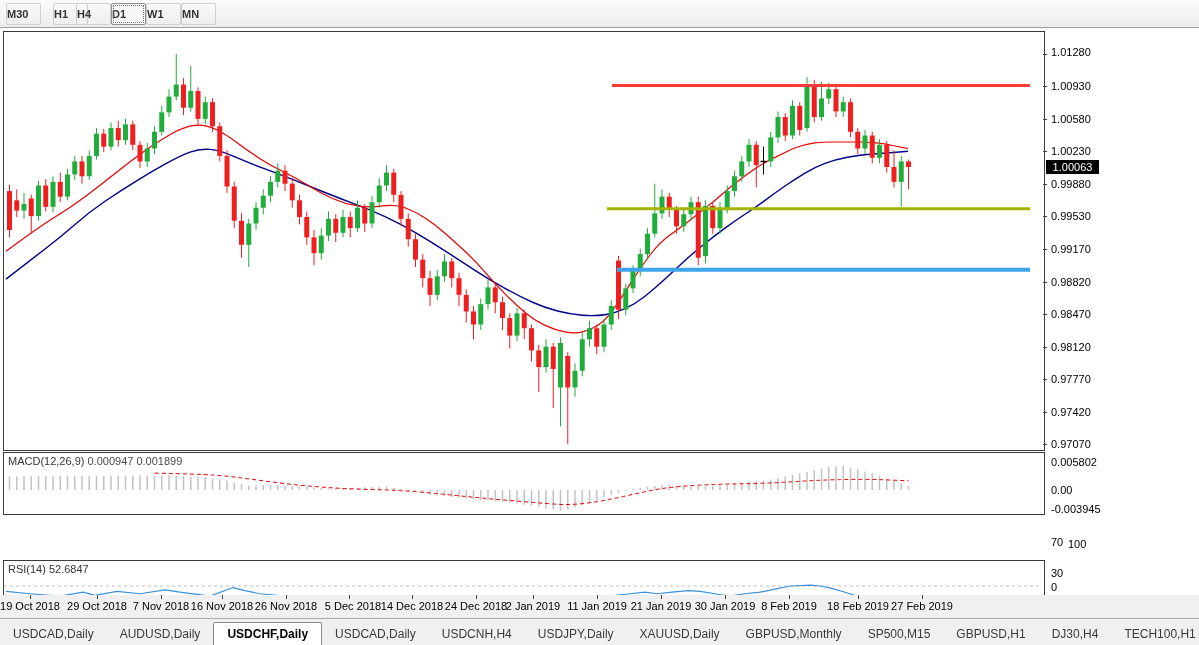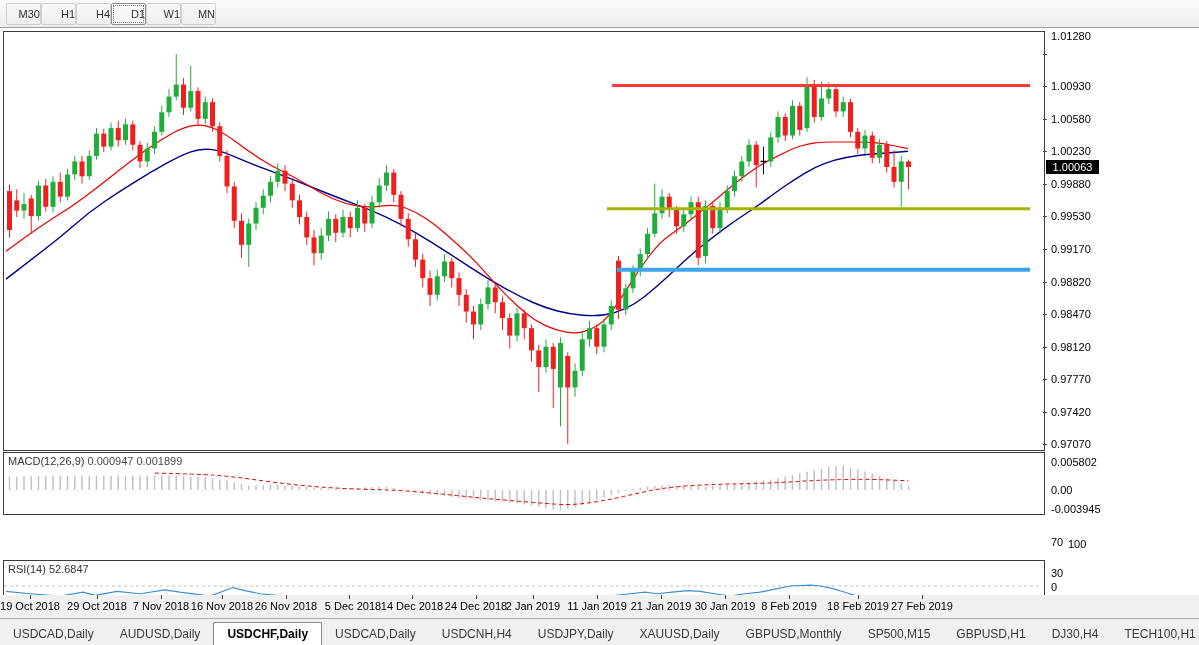--- a/index.html
+++ b/index.html
@@ -9,22 +9,22 @@
     -webkit-font-smoothing:antialiased;
   }
   
   #toolbar{
     position:absolute;left:0;top:0;width:1199px;height:27px;
     background:linear-gradient(#fbfbfb,#ededed);
     border-bottom:1px solid #9e9e9e;
   }
   .tf-btn{
     position:absolute;top:3px;height:20px;width:33px;line-height:20px;
-    text-align:right;font-size:11px;color:#333;
-    border:1px solid #cfcfcf;border-radius:2px;background:transparent;cursor:default;
+    text-align:left;font-size:11px;color:#333;
+    border:1px solid #cfcfcf;border-radius:2px;background:transparent;cursor:default;font-weight:bold;
   }
   .tf-btn.active{
     background:#f6f6f4;border:1px solid #8f8f8f;
     outline:1px dotted #777;outline-offset:-3px;
   }
   
   #chart-bg{position:absolute;left:0;top:28px;width:1199px;height:567px;background:#ffffff;}
   .pane{position:absolute;background:#fff;border:1px solid #3c3c3c;}
   #pane-main{left:3px;top:31px;width:1040px;height:418px;}
   #pane-macd{left:3px;top:452px;width:1040px;height:61px;}
@@ -72,21 +72,21 @@
     font-weight:bold;color:#000;border-radius:2px 2px 0 0;margin-bottom:0;
   }
   .tab-sep{width:1px;height:14px;background:#b5b5b5;margin-bottom:5px;}
   .tab-spacer{width:9px;}
 </style>
 </head>
 <body>
 
 <div id="toolbar">
     <div class="tf-btn" style="left: 6px;">M30</div>
-    <div class="tf-btn" style="left: 41px;">H1</div>
+    <div class="tf-btn" style="left: 53px;">H1</div>
     <div class="tf-btn" style="left: 76px;">H4</div>
     <div class="tf-btn active" style="left: 111px;">D1</div>
     <div class="tf-btn" style="left: 146px;">W1</div>
     <div class="tf-btn" style="left: 181px;">MN</div>
   </div>
 
 <div id="chart-bg"></div>
 
 <div class="pane" id="pane-main">
   <svg id="main-svg" width="1038" height="416">
@@ -492,21 +492,21 @@
   </div>
   <svg id="rsi-svg" width="1038" height="76">
       <line x1="0" y1="25" x2="1038" y2="25" stroke="#c0c0c0" stroke-width="1" stroke-dasharray="3 3"></line>
       <line x1="0" y1="56" x2="1038" y2="56" stroke="#c0c0c0" stroke-width="1" stroke-dasharray="3 3"></line>
       <path d="M2,30.424999999999997 L26,32.75 L56,35.075 L79,31.2 L91,34.3 L113,30.424999999999997 L136,32.75 L161,28.875 L176,31.2 L206,35.075 L229,26.549999999999997 L241,29.65 L256,32.75 L281,35.075 L296,38.175 L316,36.625 L329,40.5 L351,35.075 L366,38.95 L386,36.625 L396,41.275 L416,42.825 L427,44.375 L446,41.275 L458,39.725 L476,43.6 L488,45.925 L501,47.475 L514,49.8 L528,45.925 L541,48.25 L550,43.6 L558,48.25 L566,45.925 L576,44.375 L586,42.05 L596,38.95 L612,34.3 L626,32.75 L641,31.2 L653,32.75 L668,31.2 L684,29.65 L696,30.424999999999997 L711,32.75 L725,35.075 L741,32.75 L756,31.2 L771,28.1 L786,25 L807,24.224999999999998 L816,25 L828,27.325 L841,31.2 L858,36.625 L871,38.175 L889,38.175 L896,38.95 L907,38.175" fill="none" stroke="#3d8fd6" stroke-width="1.2"></path>
     </svg>
 </div>
 
 <div id="price-axis">
     <div class="axis-tick" style="top: 23px;"></div>
-    <div class="axis-label" style="top: 5px;">1.01280</div>
+    <div class="axis-label" style="top: 21px;">1.01280</div>
     <div class="axis-tick" style="top: 55.4205px;"></div>
     <div class="axis-label" style="top: 55.4205px;">1.00930</div>
     <div class="axis-tick" style="top: 87.841px;"></div>
     <div class="axis-label" style="top: 87.841px;">1.00580</div>
     <div class="axis-tick" style="top: 120.261px;"></div>
     <div class="axis-label" style="top: 120.261px;">1.00230</div>
     <div class="axis-tick" style="top: 152.682px;"></div>
     <div class="axis-label" style="top: 152.682px;">0.99880</div>
     <div class="axis-tick" style="top: 185.102px;"></div>
     <div class="axis-label" style="top: 185.102px;">0.99530</div>

